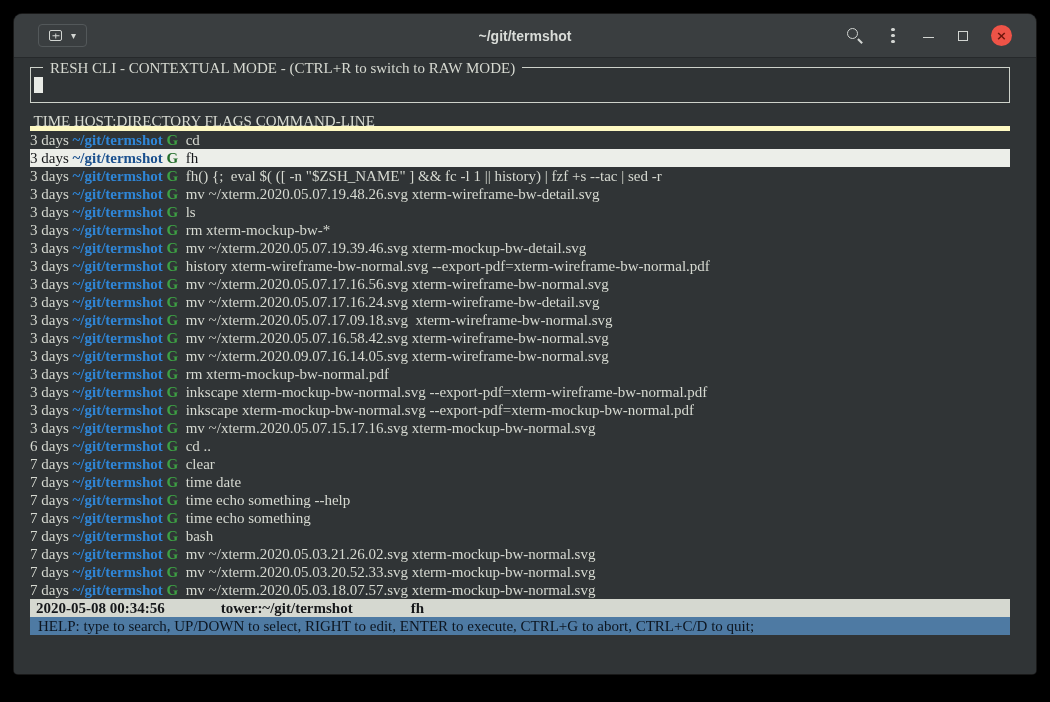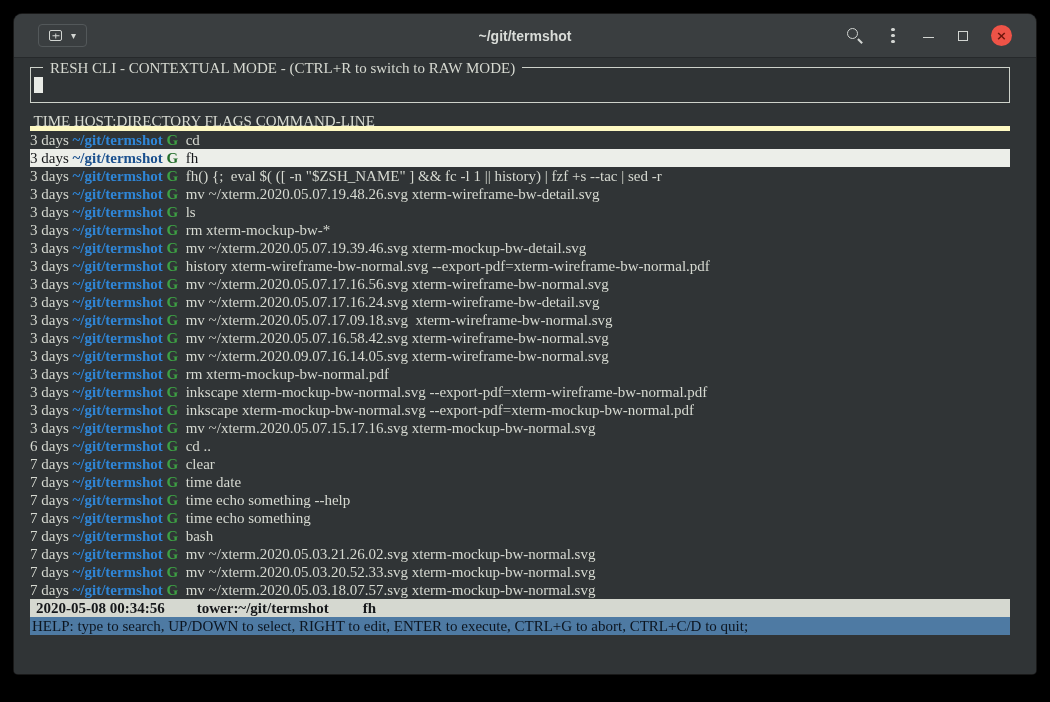--- a/index.html
+++ b/index.html
@@ -66,28 +66,28 @@
 
   .row { height:18px; white-space:pre; overflow:hidden; }
   .row .h { color:var(--host-blue,#2f86d7); font-weight:bold; }
   .row .f { color:var(--flag-green,#3da144); font-weight:bold; }
   .row.selected { background:var(--selected-bg,#eceee9); color:#16181b; }
   .row.selected .h { color:#1a508e; }
   .row.selected .f { color:#226d2a; }
 
   .status {
     height:18px; background:var(--status-bg,#d5d8d0); color:#16181b;
-    font-weight:bold; white-space:pre; display:flex; padding-left:6px; overflow:hidden;
+    font-weight:bold; white-space:pre; display:flex; padding-left:6px; overflow:hidden;gap:24px;
   }
   .st-hd { margin-left:32px; }
   .st-cmd { margin-left:34px; }
 
   .help {
     height:18px; background:var(--help-bg,#4e7aa3); color:#0c1520;
-    white-space:pre; padding-left:2px; overflow:hidden;
+    white-space:pre; padding-left:8px; overflow:hidden;
   }
 </style>
 </head>
 <body>
 
 <div class="window">
 
   <div class="titlebar">
     <div class="newtab">
       <span class="tab-ico"></span>

